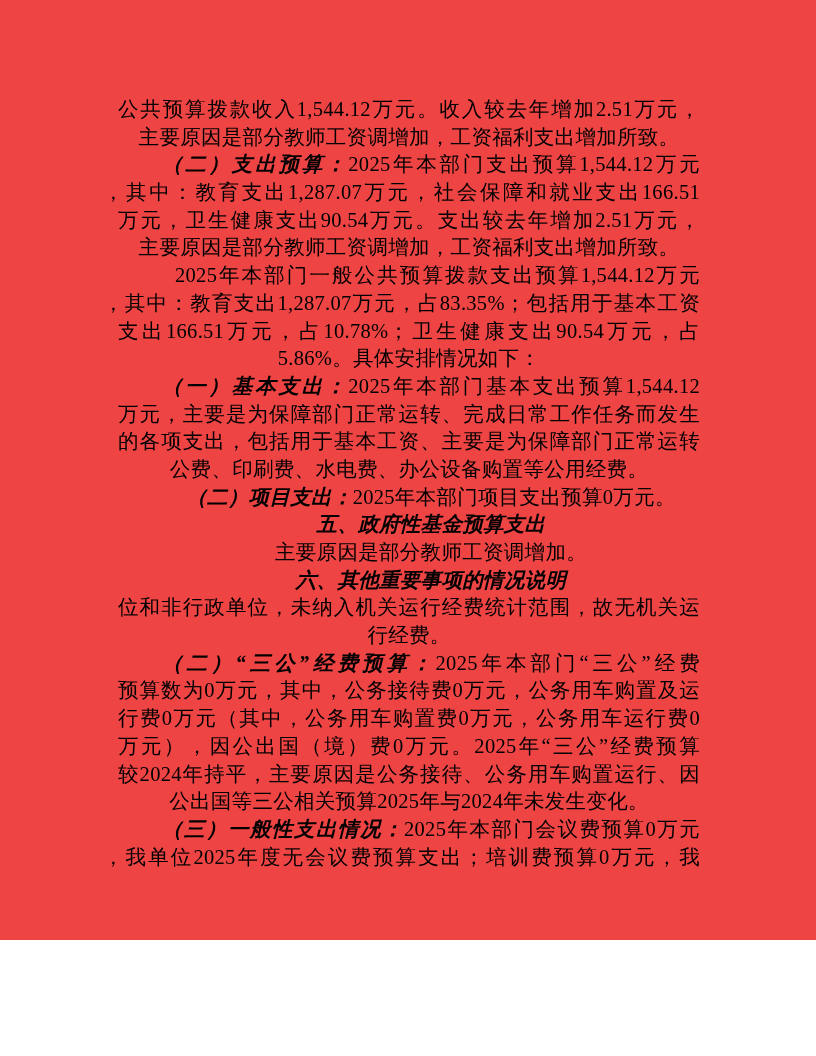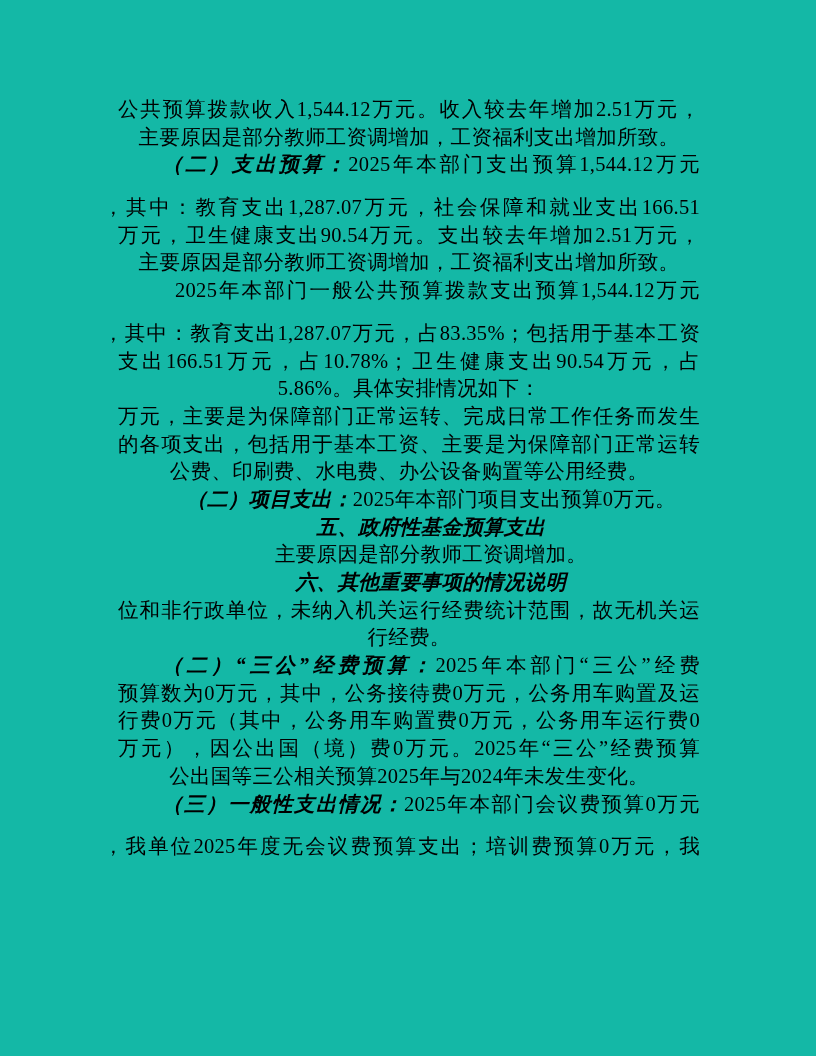--- a/index.html
+++ b/index.html
@@ -3,22 +3,22 @@
 <meta charset="utf-8">
 <style>
   html, body {
     margin: 0;
     padding: 0;
     background: #ffffff;
   }
   .page {
     position: relative;
     width: 816px;
-    height: 1056px;
-    background: #14b8a6;
+    height: 940px;
+    background: #ef4444;
     overflow: hidden;
   }
   .doc {
     position: absolute;
     left: 118px;
     top: 96px;
     width: 582px;
     font-family: "Liberation Serif", "DejaVu Serif", serif;
     font-size: 20.5px;
     line-height: 27.7px;
@@ -34,50 +34,52 @@
   
   .j {
     text-align: justify;
     text-align-last: justify;
   }
   
   .ind2 { text-indent: 44px; }
   
   .ind27 { text-indent: 57px; }
   
-  .hang { margin-left: -15px; width: 597px; margin-top: 15px; }
+  .hang { margin-left: -15px; width: 597px; }
   .lead { font-weight: bold; font-style: italic; }
 </style>
 </head>
 <body>
 
 <div class="page">
   <div class="doc">
 
     <div class="ln j"><span>公共预算拨款收入1,544.12万元。收入较去年增加2.51万元，</span></div>
     <div class="ln"><span>主要原因是部分教师工资调增加，工资福利支出增加所致。</span></div>
     <div class="ln ind2 j"><span class="lead">（二）支出预算：</span><span>2025年本部门支出预算1,544.12万元</span></div>
     <div class="ln hang j"><span>，其中：教育支出1,287.07万元，社会保障和就业支出166.51</span></div>
     <div class="ln j"><span>万元，卫生健康支出90.54万元。支出较去年增加2.51万元，</span></div>
     <div class="ln"><span>主要原因是部分教师工资调增加，工资福利支出增加所致。</span></div>
     <div class="ln ind27 j"><span>2025年本部门一般公共预算拨款支出预算1,544.12万元</span></div>
     <div class="ln hang j"><span>，其中：教育支出1,287.07万元，占83.35%；包括用于基本工资</span></div>
     <div class="ln j"><span>支出166.51万元，占10.78%；卫生健康支出90.54万元，占</span></div>
     <div class="ln"><span>5.86%。具体安排情况如下：</span></div>
+    <div class="ln ind2 j"><span class="lead">（一）基本支出：</span><span>2025年本部门基本支出预算1,544.12</span></div>
     <div class="ln j"><span>万元，主要是为保障部门正常运转、完成日常工作任务而发生</span></div>
     <div class="ln j"><span>的各项支出，包括用于基本工资、主要是为保障部门正常运转</span></div>
     <div class="ln"><span>公费、印刷费、水电费、办公设备购置等公用经费。</span></div>
     <div class="ln ind2"><span class="lead">（二）项目支出：</span><span>2025年本部门项目支出预算0万元。</span></div>
     <div class="ln ind2"><span class="lead">五、政府性基金预算支出</span><span></span></div>
     <div class="ln ind2"><span>主要原因是部分教师工资调增加。</span></div>
     <div class="ln ind2"><span class="lead">六、其他重要事项的情况说明</span><span></span></div>
     <div class="ln j"><span>位和非行政单位，未纳入机关运行经费统计范围，故无机关运</span></div>
     <div class="ln"><span>行经费。</span></div>
     <div class="ln ind2 j"><span class="lead">（二）“三公”经费预算：</span><span>2025年本部门“三公”经费</span></div>
     <div class="ln j"><span>预算数为0万元，其中，公务接待费0万元，公务用车购置及运</span></div>
     <div class="ln j"><span>行费0万元（其中，公务用车购置费0万元，公务用车运行费0</span></div>
     <div class="ln j"><span>万元），因公出国（境）费0万元。2025年“三公”经费预算</span></div>
+    <div class="ln j"><span>较2024年持平，主要原因是公务接待、公务用车购置运行、因</span></div>
     <div class="ln"><span>公出国等三公相关预算2025年与2024年未发生变化。</span></div>
     <div class="ln ind2 j"><span class="lead">（三）一般性支出情况：</span><span>2025年本部门会议费预算0万元</span></div>
     <div class="ln hang j"><span>，我单位2025年度无会议费预算支出；培训费预算0万元，我</span></div>
 
   </div>
 </div>
 
 </body></html>

